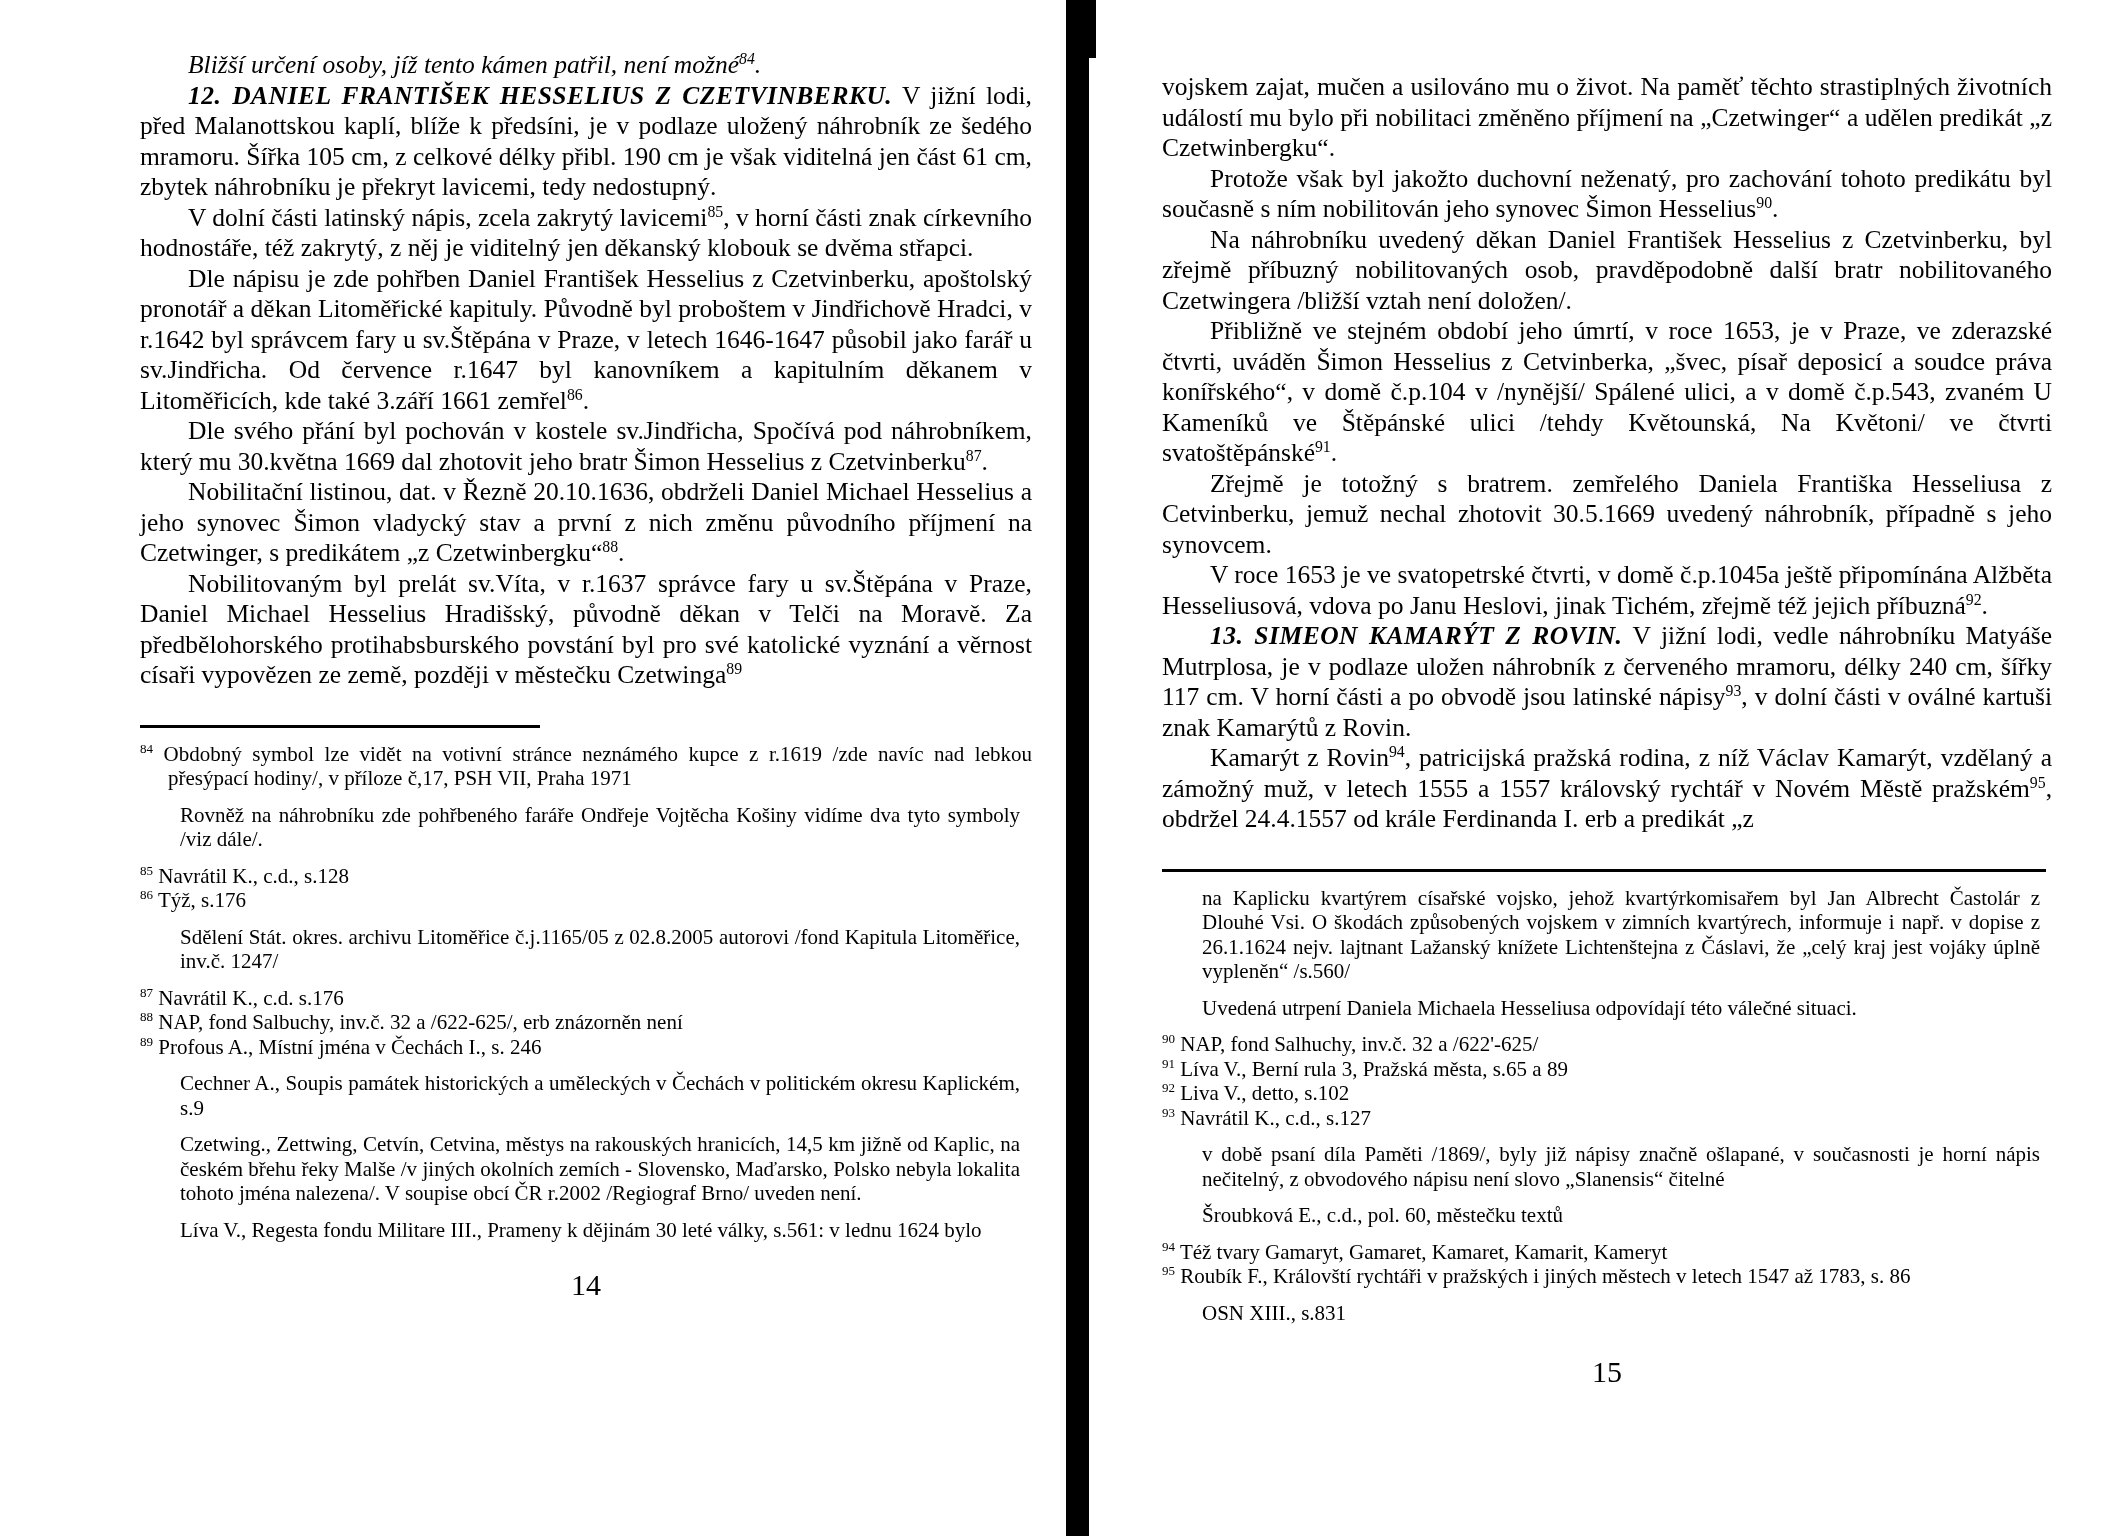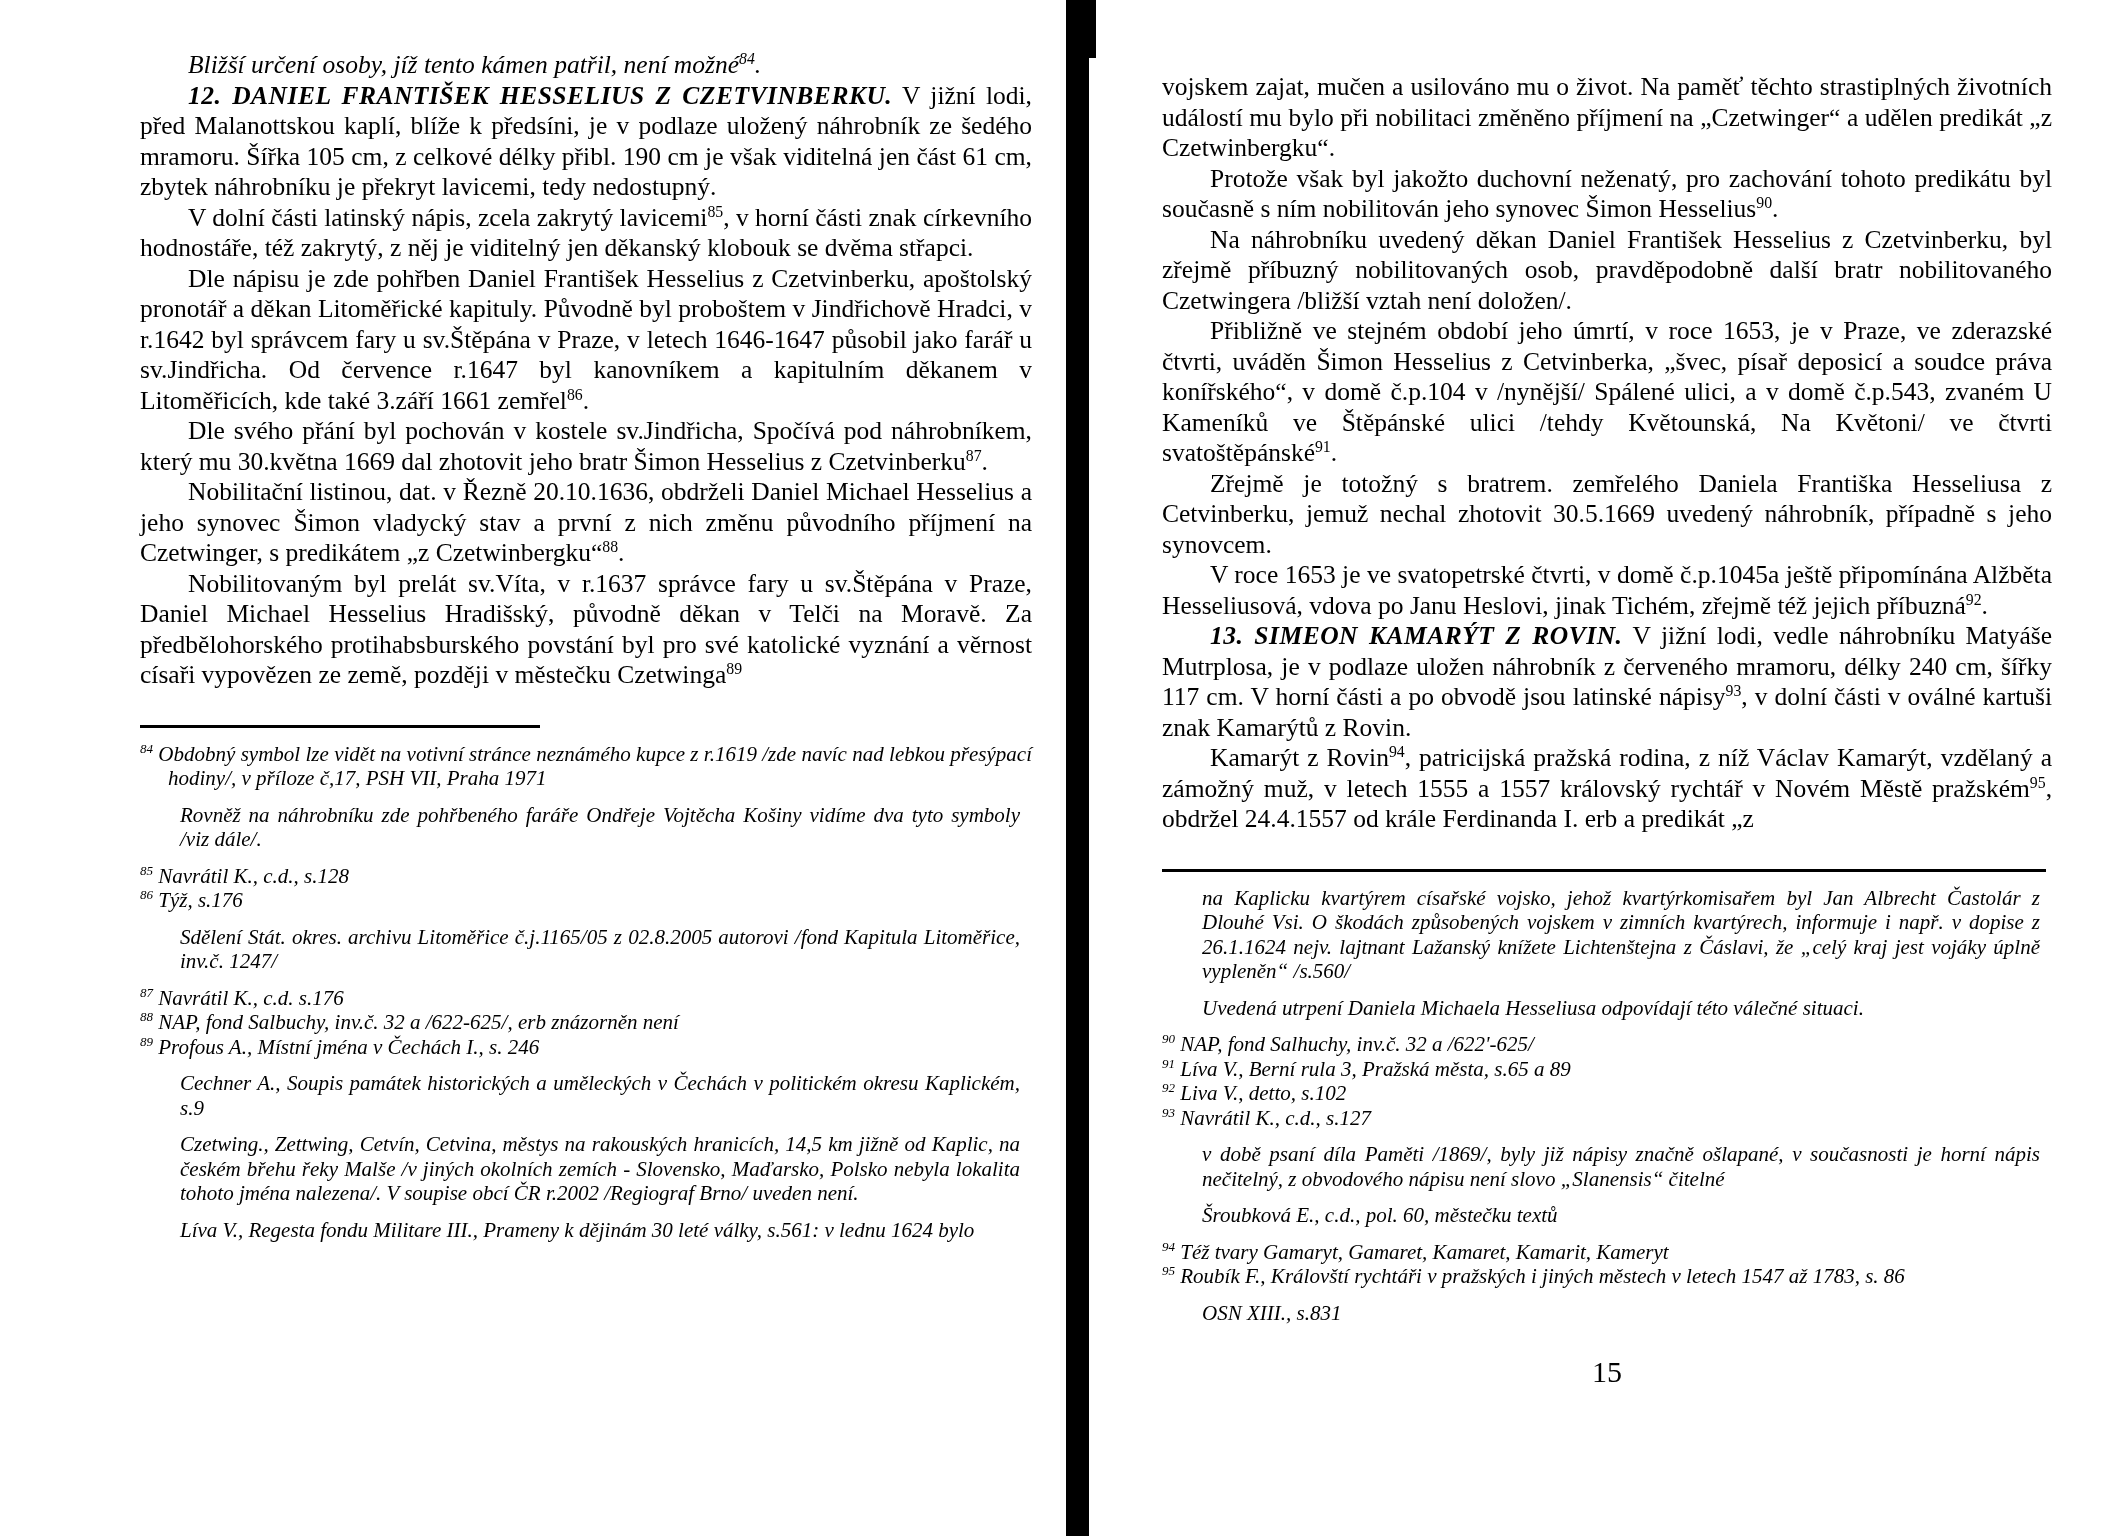--- a/index.html
+++ b/index.html
@@ -15,21 +15,21 @@
   .body-text p{margin:0;text-indent:48px;}
   .body-text p.noindent{text-indent:0;}
   .intro{margin:0;text-indent:48px;font-style:italic;}
   .sect{margin-top:58px;}
   .sect2{margin-top:44px;}
   .lead{font-weight:bold;letter-spacing:0.5px;font-style:italic;}
   sup{font-size:0.62em;line-height:0;vertical-align:super;}
   .fnrule{border:none;border-top:3px solid #000;margin:34px 0 14px 0;height:0;}
   .fnrule-short{width:400px;}
   .fnrule-full{width:884px;}
-  .footnotes{font-size:21px;line-height:24.5px;text-align:justify;font-style:italic;}
+  .footnotes{font-size:21px;line-height:24.5px;text-align:justify;}
   .fn{padding-left:28px;text-indent:-28px;margin:0;}
   .fn-cont{padding-left:28px;text-indent:0;margin:12px;}
   .pageno{font-size:30px;text-align:center;margin-top:26px;}
   .pageno-right{margin-top:30px;}
   .gutter{position:absolute;left:1066px;top:0;width:23px;height:1536px;background:#000;}
   .gutter-top{position:absolute;left:1066px;top:0;width:30px;height:58px;background:#000;}
 </style>
 </head>
 <body>
 
@@ -61,20 +61,21 @@
     <div class="fn"><sup>87</sup> <span>Navrátil K., c.d. s.176</span></div>
 
     <div class="fn"><sup>88</sup> <span>NAP, fond Salbuchy, inv.č. 32 a /622-625/, erb znázorněn není</span></div>
 
     <div class="fn"><sup>89</sup> <span>Profous A., Místní jména v Čechách I., s. 246</span></div>
     <div class="fn-cont">Cechner A., Soupis památek historických a uměleckých v Čechách v politickém okresu Kaplickém, s.9</div>
     <div class="fn-cont">Czetwing., Zettwing, Cetvín, Cetvina, městys na rakouských hranicích, 14,5 km jižně od Kaplic, na českém břehu řeky Malše /v jiných okolních zemích - Slovensko, Maďarsko, Polsko nebyla lokalita tohoto jména nalezena/. V soupise obcí ČR r.2002 /Regiograf Brno/ uveden není.</div>
     <div class="fn-cont">Líva V., Regesta fondu Militare III., Prameny k dějinám 30 leté války, s.561: v lednu 1624 bylo</div>
   </div>
 
+  <div class="pageno">14</div>
 </div>
 
 <div class="gutter"></div>
 <div class="gutter-top"></div>
 
 <div class="page page-right">
   <div class="body-text">
     <p class="noindent">vojskem zajat, mučen a usilováno mu o život. Na paměť těchto strastiplných životních událostí mu bylo při nobilitaci změněno příjmení na „Czetwinger“ a udělen predikát „z Czetwinbergku“.</p>
     <p>Protože však byl jakožto duchovní neženatý, pro zachování tohoto predikátu byl současně s ním nobilitován jeho synovec Šimon Hesselius<sup>90</sup>.</p>
     <p>Na náhrobníku uvedený děkan Daniel František Hesselius z Czetvinberku, byl zřejmě příbuzný nobilitovaných osob, pravděpodobně další bratr nobilitovaného Czetwingera /bližší vztah není doložen/.</p>

